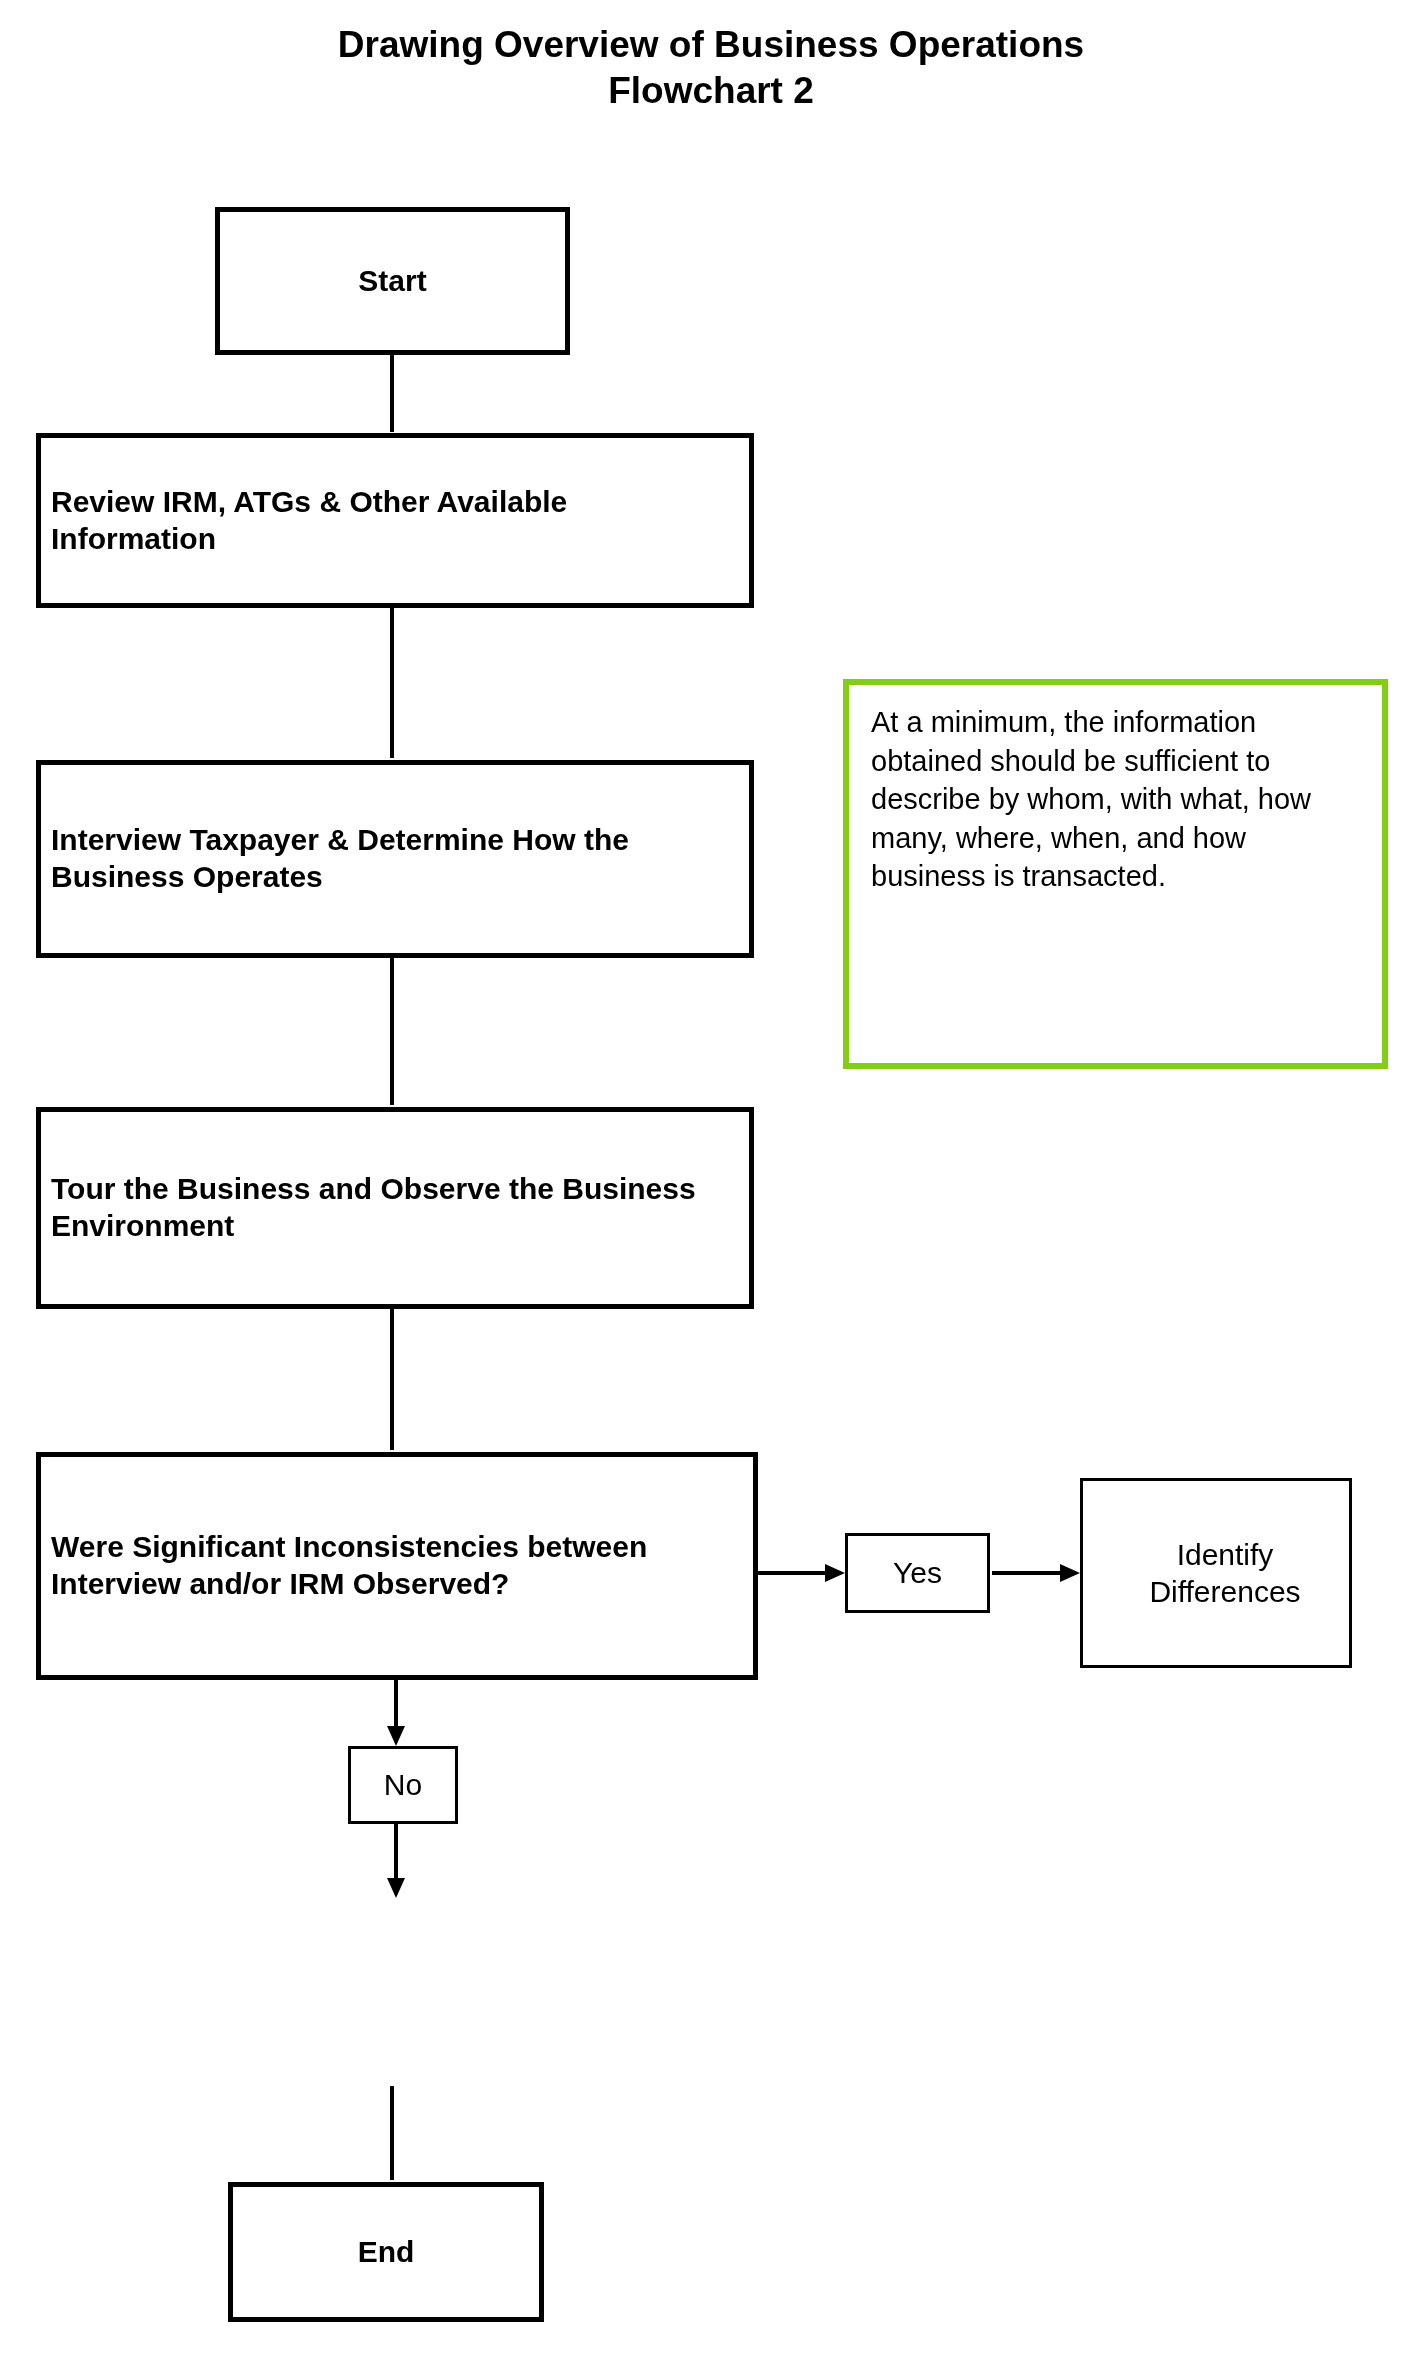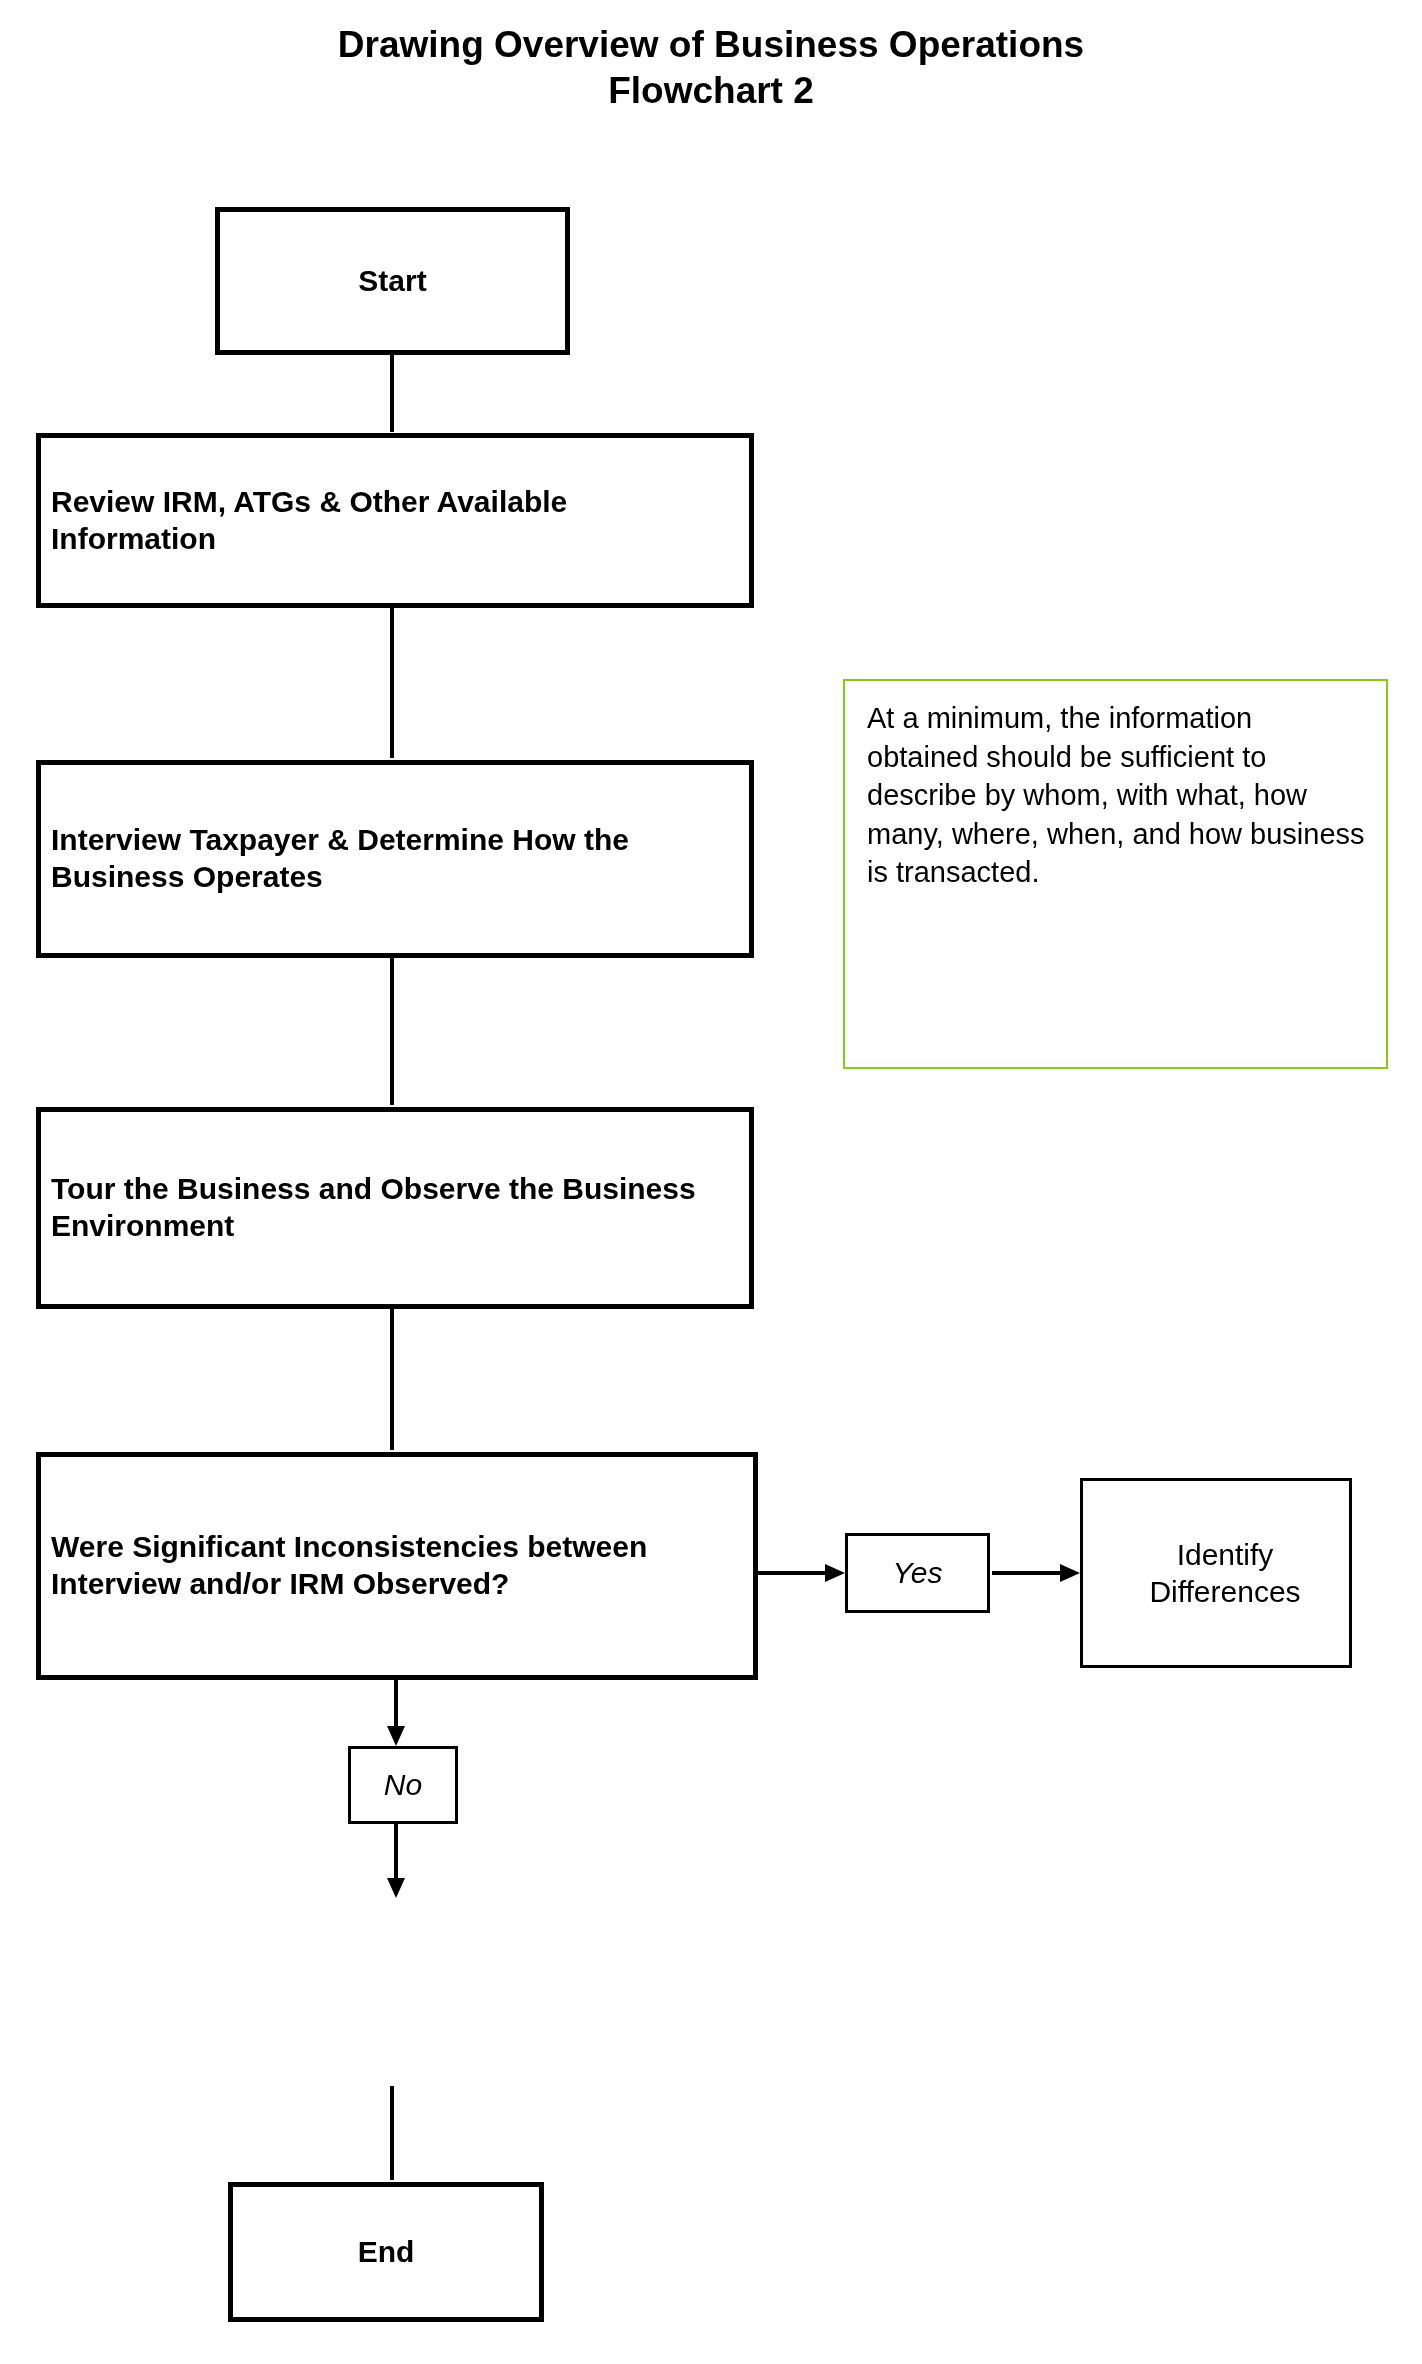--- a/index.html
+++ b/index.html
@@ -53,27 +53,26 @@
     box-sizing: border-box;
     border: 3px solid #000000;
     background: #ffffff;
     display: flex;
     align-items: center;
     justify-content: center;
     text-align: center;
     font-weight: normal;
     font-size: 30px;
     line-height: 1.2;
-    font-style: italic;
   }
 
   .note {
     position: absolute;
     box-sizing: border-box;
-    border: 2px solid #84cc16;
+    border: 6px solid #84cc16;
     background: #ffffff;
     padding: 18px 20px 12px 22px;
     font-size: 29px;
     line-height: 1.33;
     font-weight: normal;
     text-align: left;
   }
 
   .side-box {
     position: absolute;

